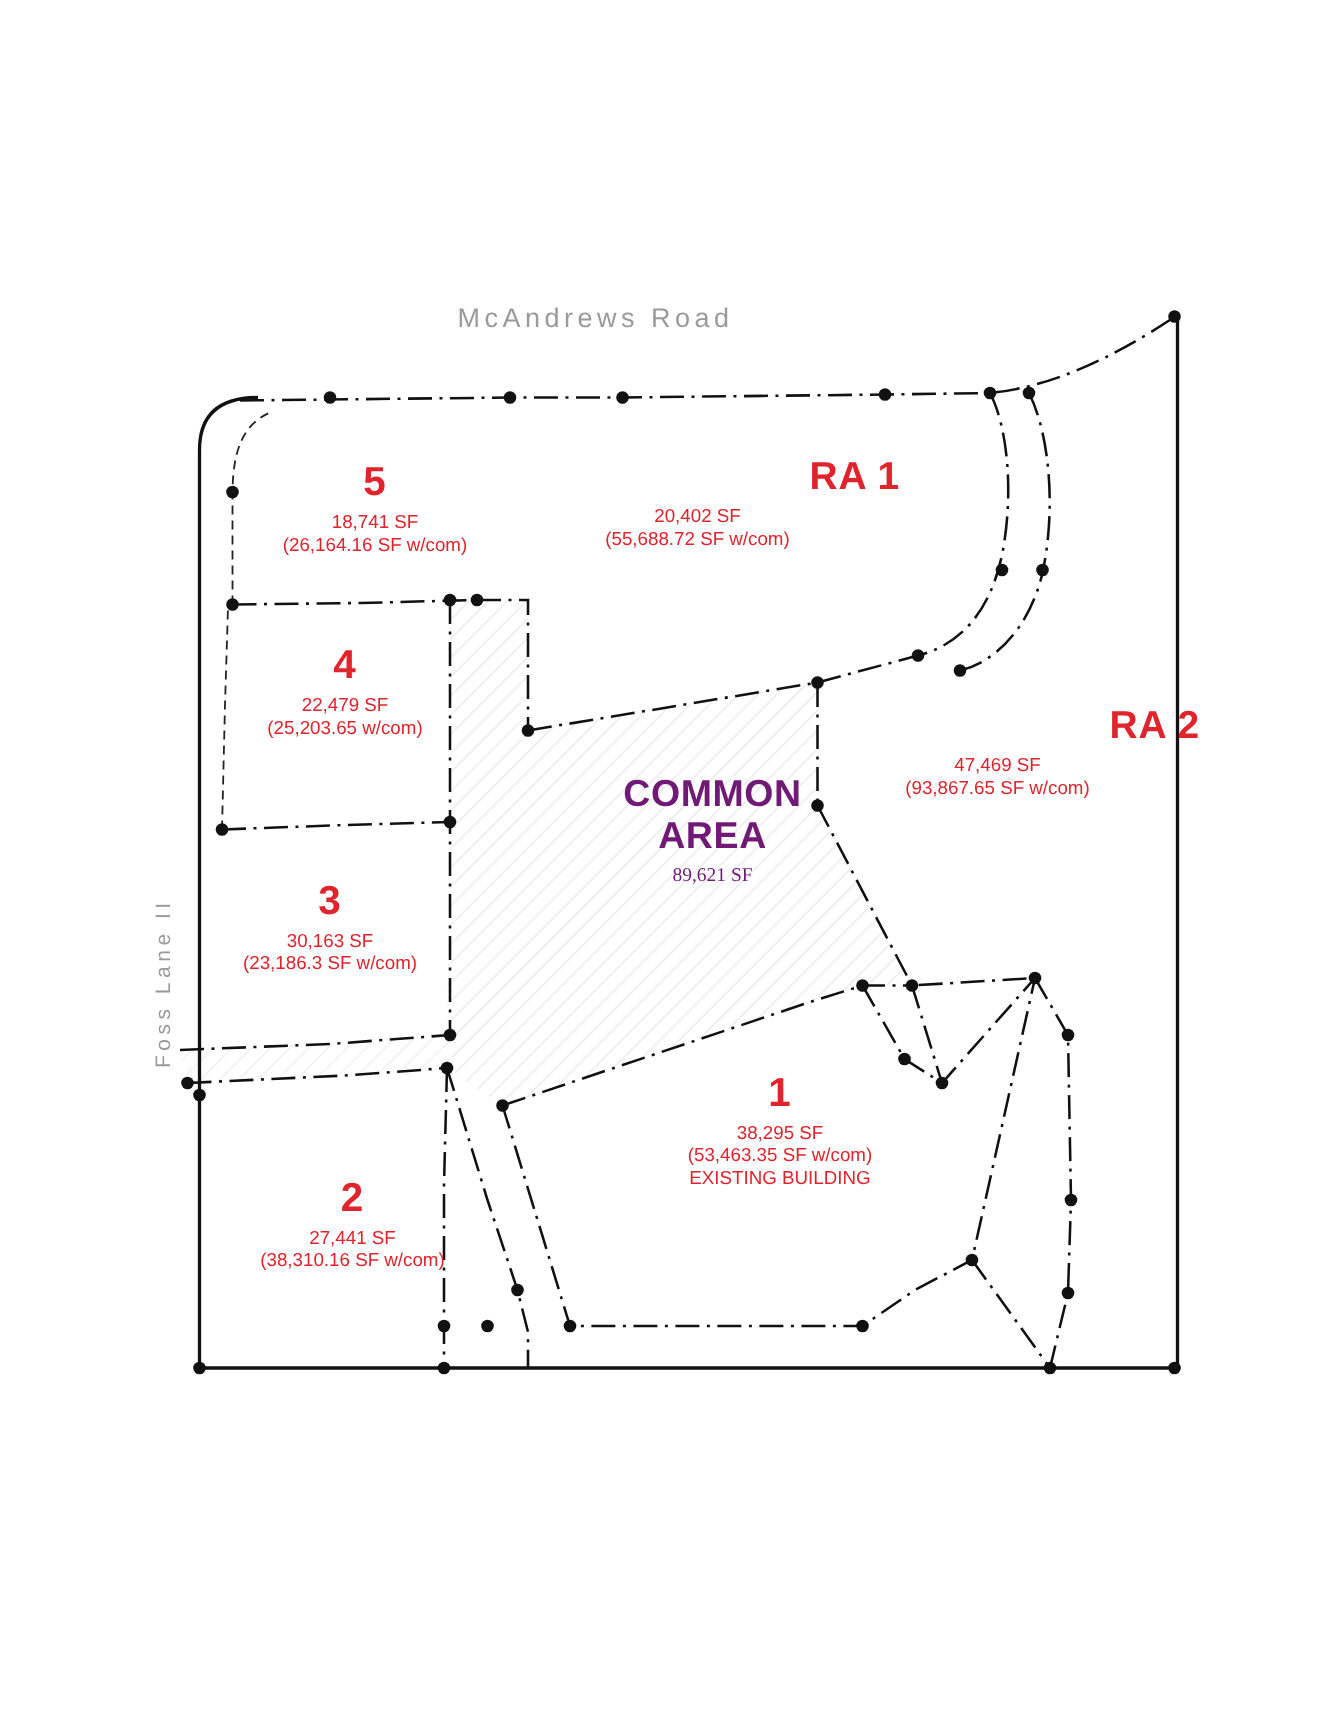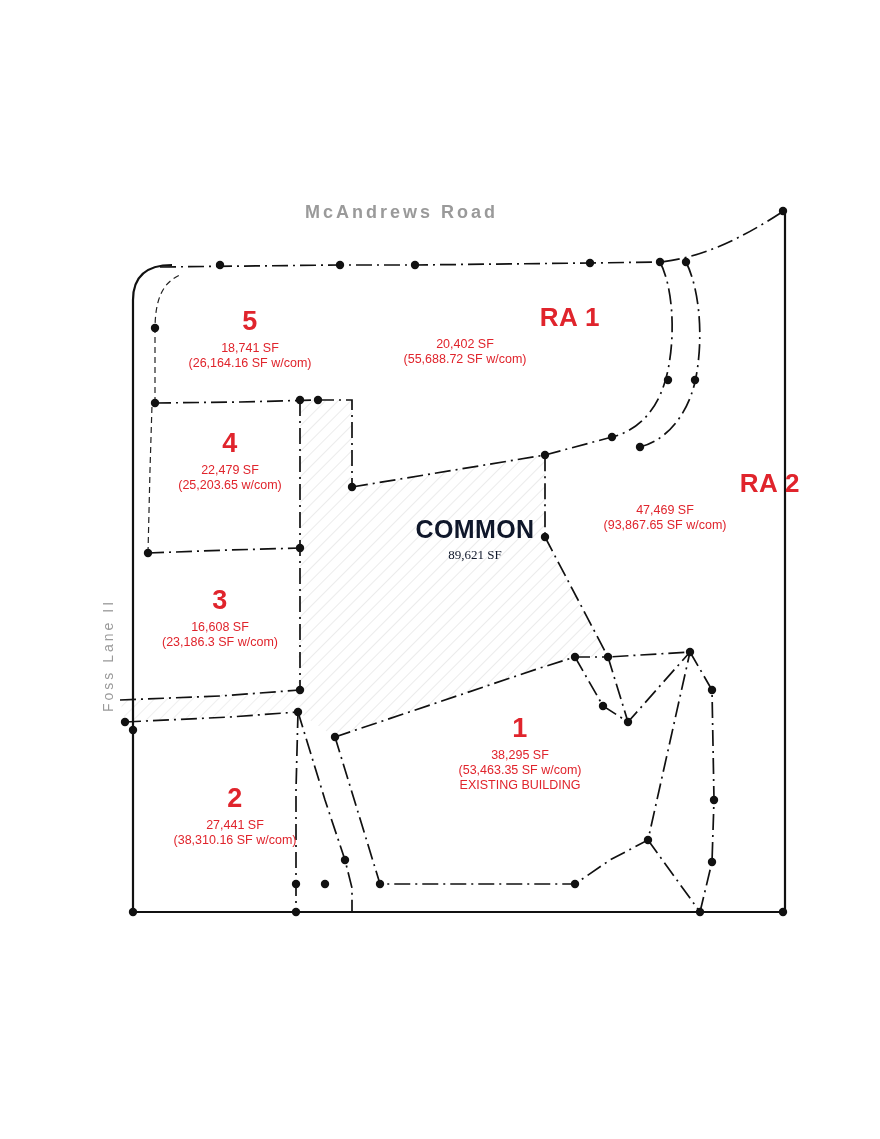--- a/index.html
+++ b/index.html
@@ -42,21 +42,21 @@
   .lbl .num.ra {
     font-size: 26px;
     text-align: right;
   }
   .lbl .sub {
     font-size: 12.5px;
     display: block;
   }
   .common-lbl {
     position: absolute;
-    color: #0f172a;
+    color: #701a75;
     text-align: center;
     line-height: 1.12;
     white-space: nowrap;
   }
   .common-lbl .big {
     font-weight: bold;
     font-size: 25px;
     letter-spacing: 0.4px;
     display: block;
   }
@@ -189,21 +189,21 @@
       <circle cx="575" cy="884" r="4.2"></circle>
       <circle cx="380" cy="884" r="4.2"></circle>
       <circle cx="345" cy="860" r="4.2"></circle>
       <circle cx="325" cy="884" r="4.2"></circle>
       <circle cx="296" cy="884" r="4.2"></circle>
       <circle cx="296" cy="912" r="4.2"></circle>
       <circle cx="133" cy="912" r="4.2"></circle>
     </g>
   </svg>
 
-  <div class="road-lbl" style="left:305px; top:202px;font-weight:bold;">McAndrews   Road</div>
+  <div class="road-lbl" style="left:305px; top:202px;">McAndrews   Road</div>
 
   <div class="side-lbl" style="left:100px; top:712px;">Foss  Lane  II</div>
 
   <div class="lbl" style="left:120px; top:305px; width:260px;">
     <span class="num">5</span>
     <span class="sub">18,741 SF</span>
     <span class="sub">(26,164.16 SF w/com)</span>
   </div>
 
   <div class="lbl" style="left:330px; top:302px; width:270px;">
@@ -219,26 +219,27 @@
   </div>
 
   <div class="lbl" style="left:530px; top:468px; width:270px;">
     <span class="num ra">RA 2</span>
     <span class="sub">47,469 SF</span>
     <span class="sub">(93,867.65 SF w/com)</span>
   </div>
 
   <div class="lbl" style="left:100px; top:584px; width:240px;">
     <span class="num">3</span>
-    <span class="sub">16,608 SF</span>
+    <span class="sub">30,163 SF</span>
     <span class="sub">(23,186.3 SF w/com)</span>
   </div>
 
   <div class="common-lbl" style="left:330px; top:515px; width:290px;">
     <span class="big">COMMON</span>
+    <span class="big">AREA</span>
     <span class="sub">89,621 SF</span>
   </div>
 
   <div class="lbl" style="left:375px; top:712px; width:290px;">
     <span class="num">1</span>
     <span class="sub">38,295  SF</span>
     <span class="sub">(53,463.35 SF w/com)</span>
     <span class="sub">EXISTING BUILDING</span>
   </div>
 

